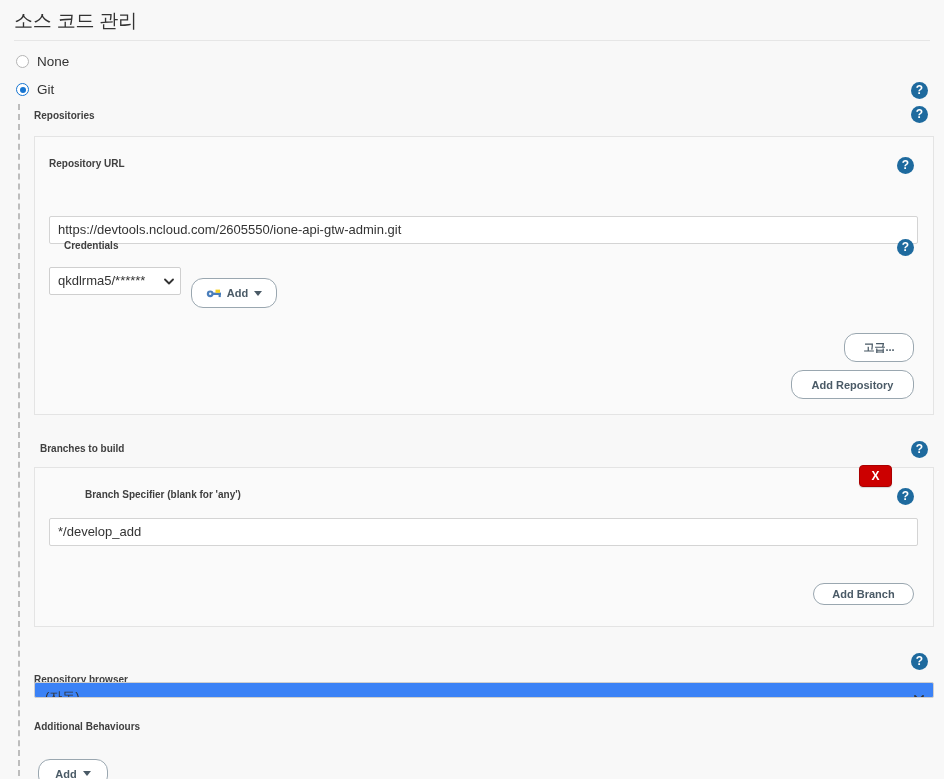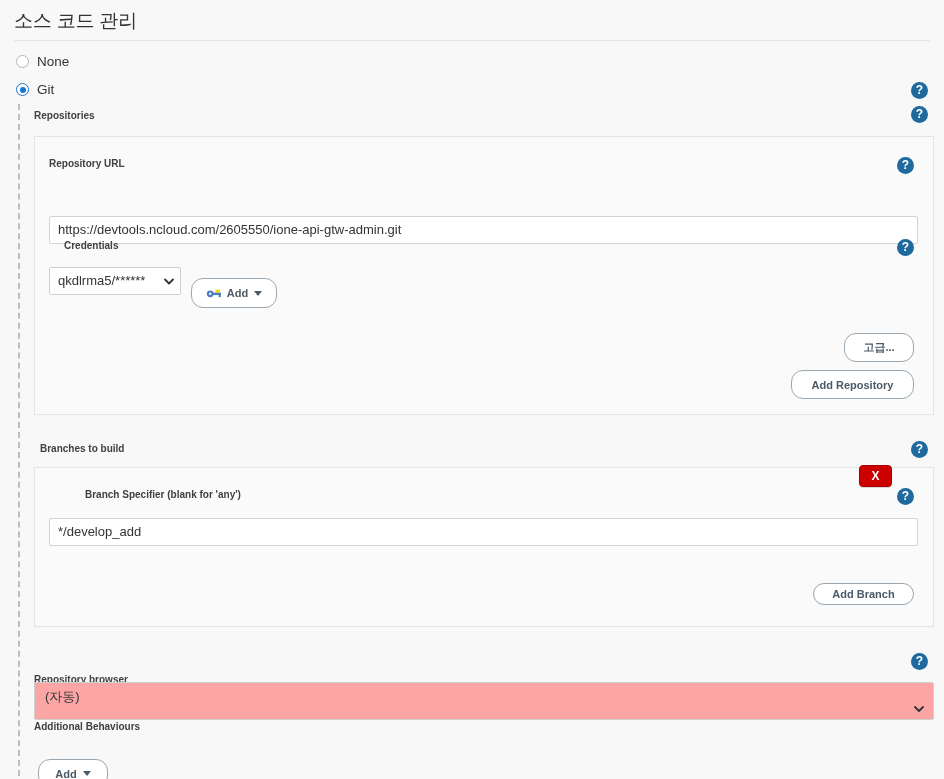--- a/index.html
+++ b/index.html
@@ -122,22 +122,22 @@
     position: absolute;
     right: 7px; top: 50%;
     transform: translateY(-50%);
     width: 9px; height: 9px;
     pointer-events: none;
   }
   .select-box .chev svg { display: block; }
 
   .select-wide {
     position: absolute;
-    height: 38px;
-    background: #fca5a5;
+    height: 16px;
+    background: #3b82f6;
     border: 1px solid #cfcfcf;
     border-radius: 2px;
     font-size: 13px;
     color: #333;
     padding: 0 26px 0 10px;
     line-height: 28px;
     white-space: nowrap; overflow: hidden;
     cursor: pointer;
   }
   .select-wide .chev {

